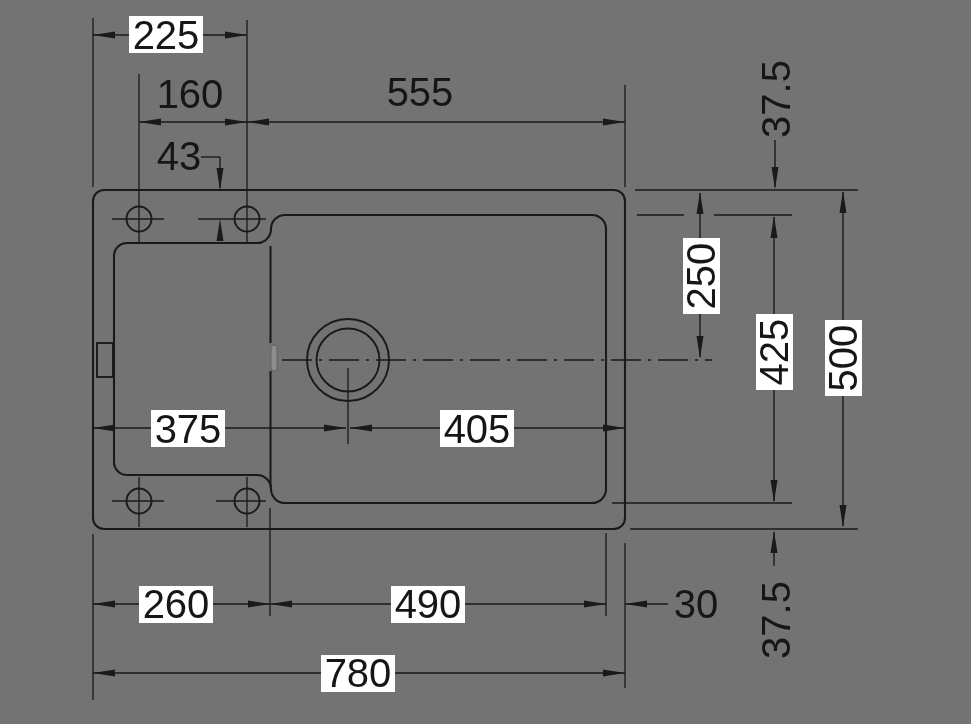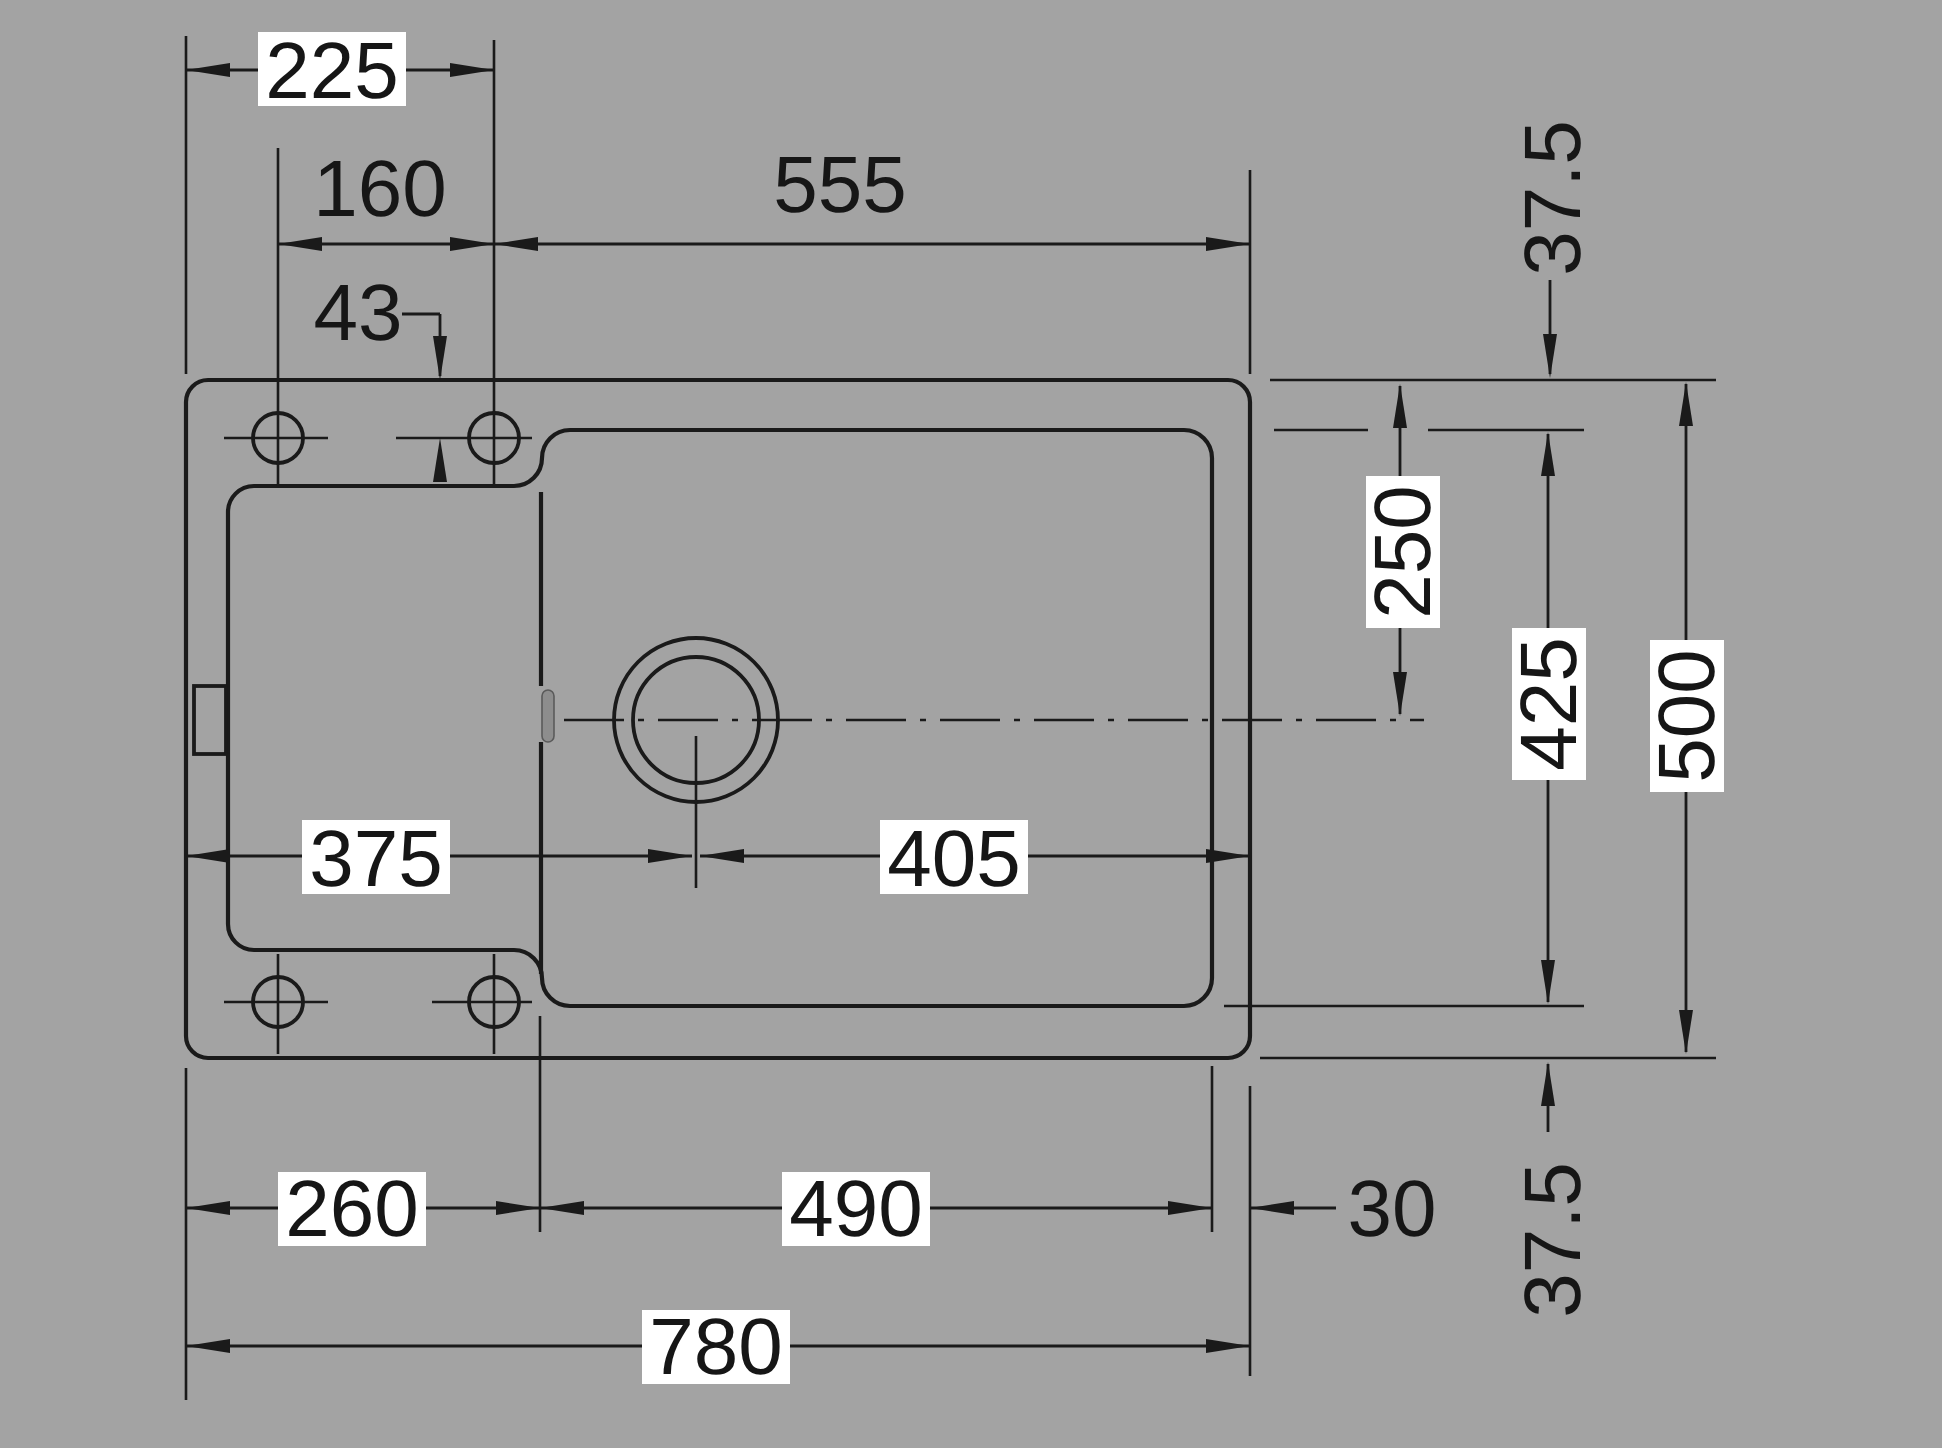--- a/index.html
+++ b/index.html
@@ -1,16 +1,16 @@
 <!DOCTYPE html>
 <html><head>
 <meta charset="utf-8">
 <style>
   html,body{margin:0;padding:0;background:#ffffff;}
-  .canvas{position:relative;width:971px;height:724px;background:#a3a3a3;overflow:hidden;}
+  .canvas{position:relative;width:971px;height:724px;background:#737373;overflow:hidden;}
   svg{display:block;}
   .thick{stroke:#1a1a1a;stroke-width:2.1;fill:none;}
   .med{stroke:#1a1a1a;stroke-width:1.9;fill:none;}
   .thin{stroke:#1a1a1a;stroke-width:1.3;fill:none;}
   .dimline{stroke:#1a1a1a;stroke-width:1.4;fill:none;}
   .arrow{fill:#1a1a1a;stroke:none;}
   .mask{fill:#ffffff;stroke:none;}
   .dim-label{font-family:"Liberation Sans","DejaVu Sans",sans-serif;font-size:40px;fill:#161616;}
   .slot{fill:#8d8d8d;stroke:#5a5a5a;stroke-width:0.8;}
 </style>

